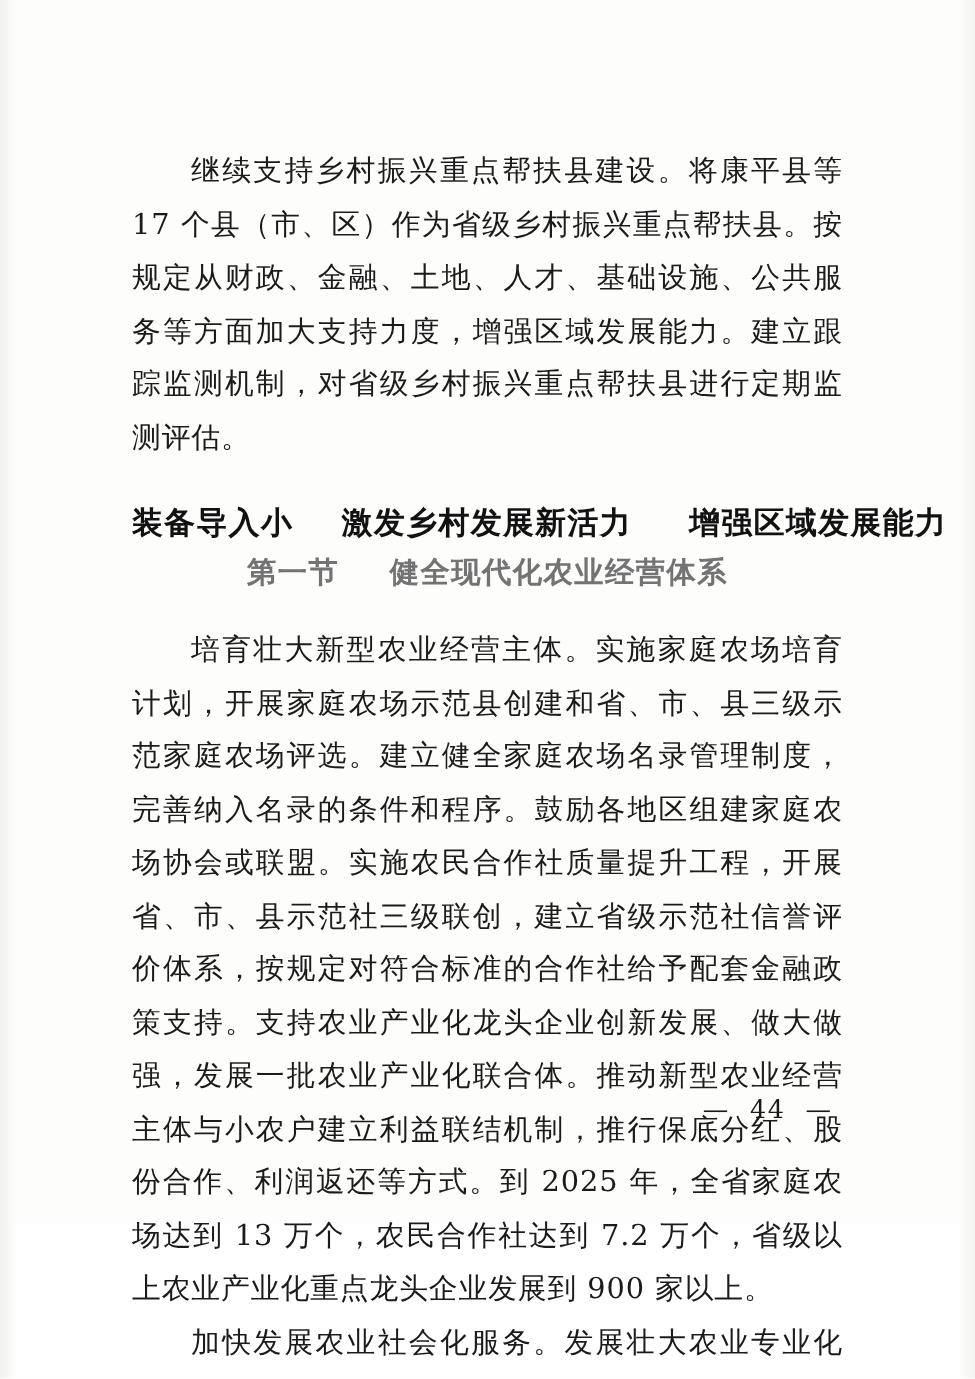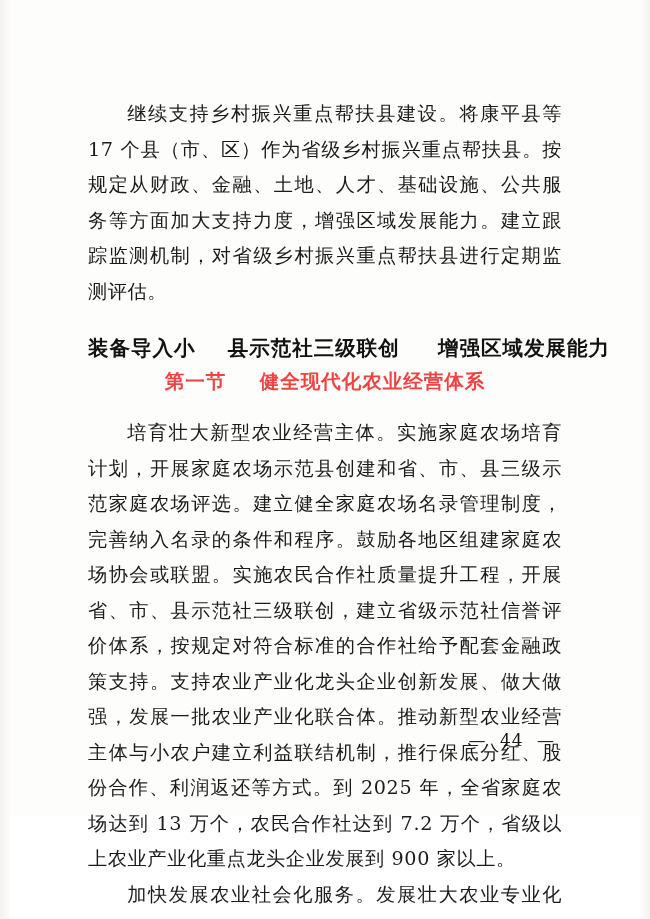--- a/index.html
+++ b/index.html
@@ -58,21 +58,21 @@
   .chapter-heading .mid-gap {
     display: inline-block;
     width: 22px;
   }
   .section-heading {
     font-size: 19.5px;
     line-height: 34px;
     text-align: center;
     font-weight: bold;
     letter-spacing: 1px;
-    color: #ef4444;
+    color: #737373;
     margin: 0 0 0 0;
     white-space: nowrap;
   }
   .section-heading .sec-gap {
     display: inline-block;
     width: 18px;
   }
   .heading-block {
     margin-top: 22px;
     margin-bottom: 16px;
@@ -112,21 +112,21 @@
   <div class="scan-edge-right"></div>
 
   <div class="page-body">
 
     <p class="para indent gap-after-para">继续支持乡村振兴重点帮扶县建设。将康平县等 17 个县（市、区）作为省级乡村振兴重点帮扶县。按规定从财政、金融、土地、人才、基础设施、公共服务等方面加大支持力度，增强区域发展能力。建立跟踪监测机制，对省级乡村振兴重点帮扶县进行定期监测评估。</p>
 
     <div class="heading-block">
       <div class="chapter-heading">
         <span>装备导入小</span>
         <span class="chap-gap"></span>
-        <span>县示范社三级联创</span>
+        <span>激发乡村发展新活力</span>
         <span class="mid-gap"></span>
         <span>增强区域发展能力</span>
       </div>
       <div class="section-heading">
         <span>第一节</span>
         <span class="sec-gap"></span>
         <span>健全现代化农业经营体系</span>
       </div>
     </div>
 

